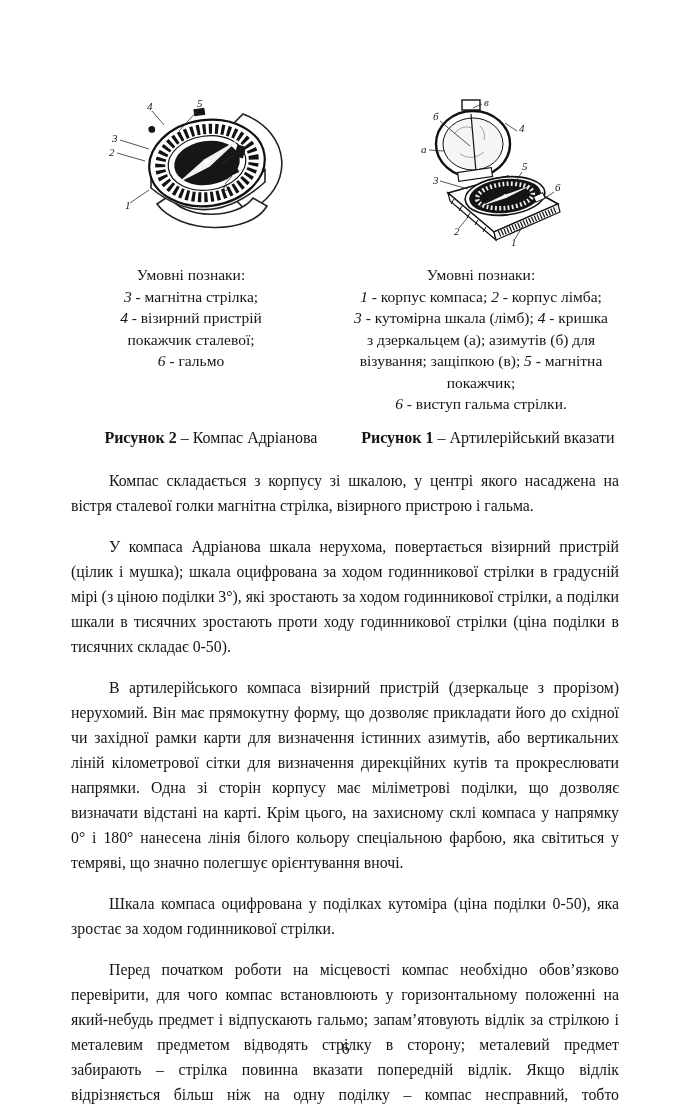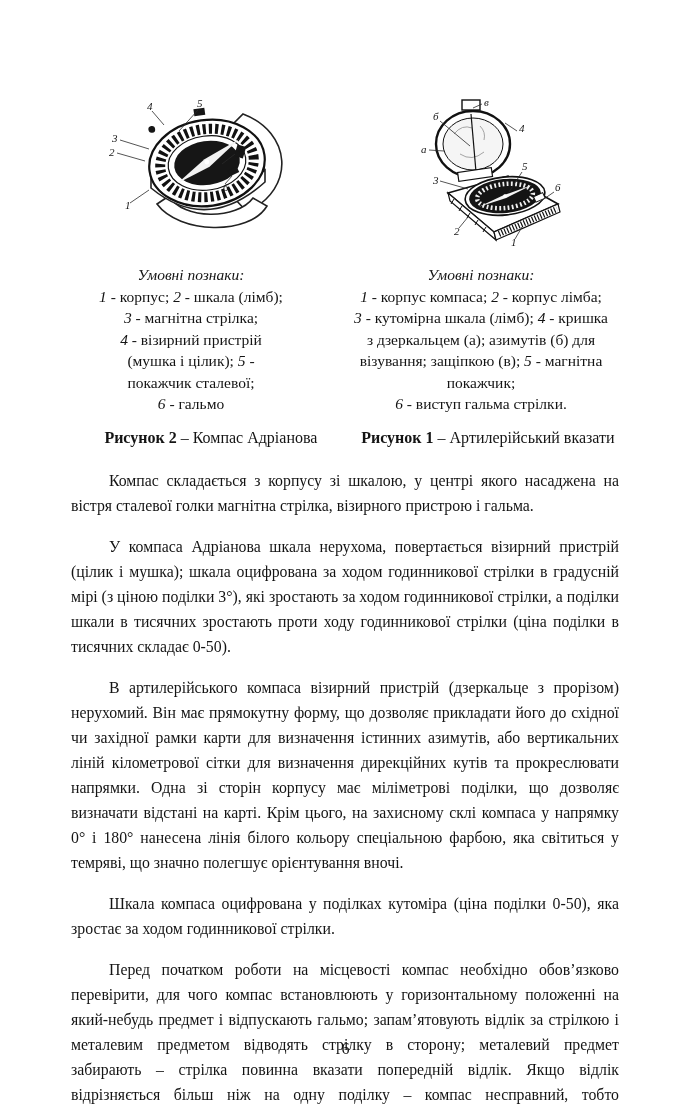--- a/index.html
+++ b/index.html
@@ -17,21 +17,21 @@
   .fig-svg{position:absolute;top:0;}
   .fig1{left:95px;}
   .fig2{left:372px;}
   .callout{font:italic 11px "Liberation Serif", serif;fill:#161616;}
   .cline{stroke:#2a2a2a;stroke-width:0.8;}
   
   .legends-row{display:flex;margin:10px 56px 0 55px;}
   .legend{font-size:15.5px;line-height:21.5px;text-align:center;}
   .legend-left{width:272px;}
   .legend-right{width:308px;}
-  .legend-title{font-style:italic;}
+  .legend-title{}
   .legend-line em{font-style:italic;}
   
   .captions-row{display:flex;margin:14px 56px 0 55px;}
   .caption{font-size:16px;text-align:center;}
   .caption-left{width:272px;padding-left:26px;}
   .caption-right{width:308px;}
   .caption .cap-label{font-weight:bold;}
   .caption .cap-text{margin-left:4px;margin-top:32px;}
   
   .body-text{margin:21px 56px 0 55px;width:580px;}
@@ -149,24 +149,22 @@
       <text class="callout" x="183" y="95">6</text>
       <text class="callout" x="82" y="139">2</text>
       <text class="callout" x="139" y="150">1</text>
     </svg>
   </div>
 
   <div class="legends-row">
     <div class="legend legend-left">
       <div class="legend-title">Умовні познаки:</div>
       <div>
-          <div class="legend-line"><em>1</em> - корпус; <em>2</em> - шкала (лімб);</div>
           <div class="legend-line"><em>3</em> - магнітна стрілка;</div>
           <div class="legend-line"><em>4</em> - візирний пристрій</div>
-          <div class="legend-line">(мушка і цілик); <em>5</em> -</div>
           <div class="legend-line">покажчик сталевої;</div>
           <div class="legend-line"><em>6</em> - гальмо</div>
         </div>
     </div>
     <div class="legend legend-right">
       <div class="legend-title">Умовні познаки:</div>
       <div>
           <div class="legend-line"><em>1</em> - корпус компаса; <em>2</em> - корпус лімба;</div>
           <div class="legend-line"><em>3</em> - кутомірна шкала (лімб); <em>4</em> - кришка</div>
           <div class="legend-line">з дзеркальцем (а); азимутів (б) для</div>

